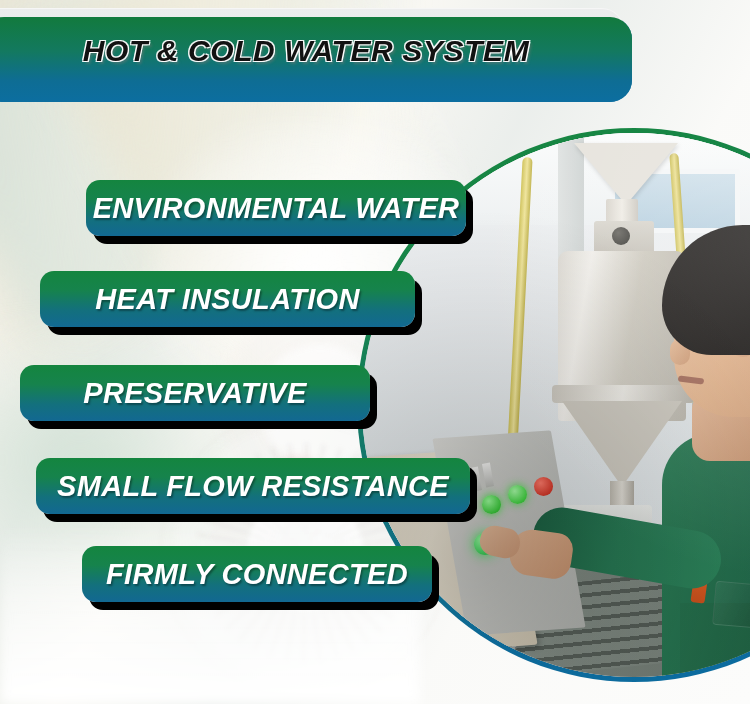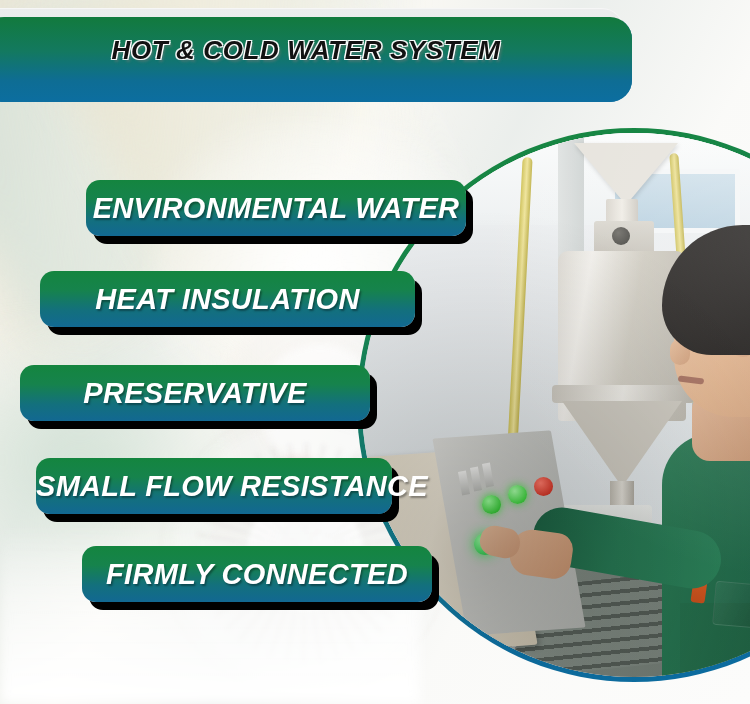--- a/index.html
+++ b/index.html
@@ -119,21 +119,21 @@
   
   #title-banner::before {
     content:"";
     position:absolute; left:8px; top:9px;
     width:650px; height:85px;
     border-radius:22px;
     background:linear-gradient(180deg,#127a3d 0%, #13795f 40%, #0e6d94 75%, #0c6ea0 100%);
     z-index:-1;
   }
   #title-text {
-    font-size:26px;
+    font-size:30px;
     font-weight:bold;
     font-style:italic;
     letter-spacing:.6px;
     color:#121212;
     white-space:nowrap;
     text-shadow:
       -1.2px -1.2px 0 rgba(255,255,255,.92),
        1.2px -1.2px 0 rgba(255,255,255,.92),
       -1.2px  1.2px 0 rgba(255,255,255,.92),
        1.2px  1.2px 0 rgba(255,255,255,.92),
@@ -395,21 +395,21 @@
     font-size:29px;
     font-weight:bold;
     font-style:italic;
     letter-spacing:.3px;
     white-space:nowrap;
     text-shadow:1.5px 1.5px 2px rgba(0,0,0,.35);
   }
   #feature-0 { left:86px;  top:180px; width:380px; }
   #feature-1 { left:40px;  top:271px; width:375px; }
   #feature-2 { left:20px;  top:365px; width:350px; }
-  #feature-3 { left:36px;  top:458px; width:356px; }
+  #feature-3 { left:36px;  top:458px; width:434px; }
   #feature-4 { left:82px;  top:546px; width:350px; }
 </style>
 </head>
 <body>
 
 <div id="stage">
 
   <div class="bg-base"></div>
   <div class="bg-diag1"></div>
   <div class="bg-diag2"></div>

